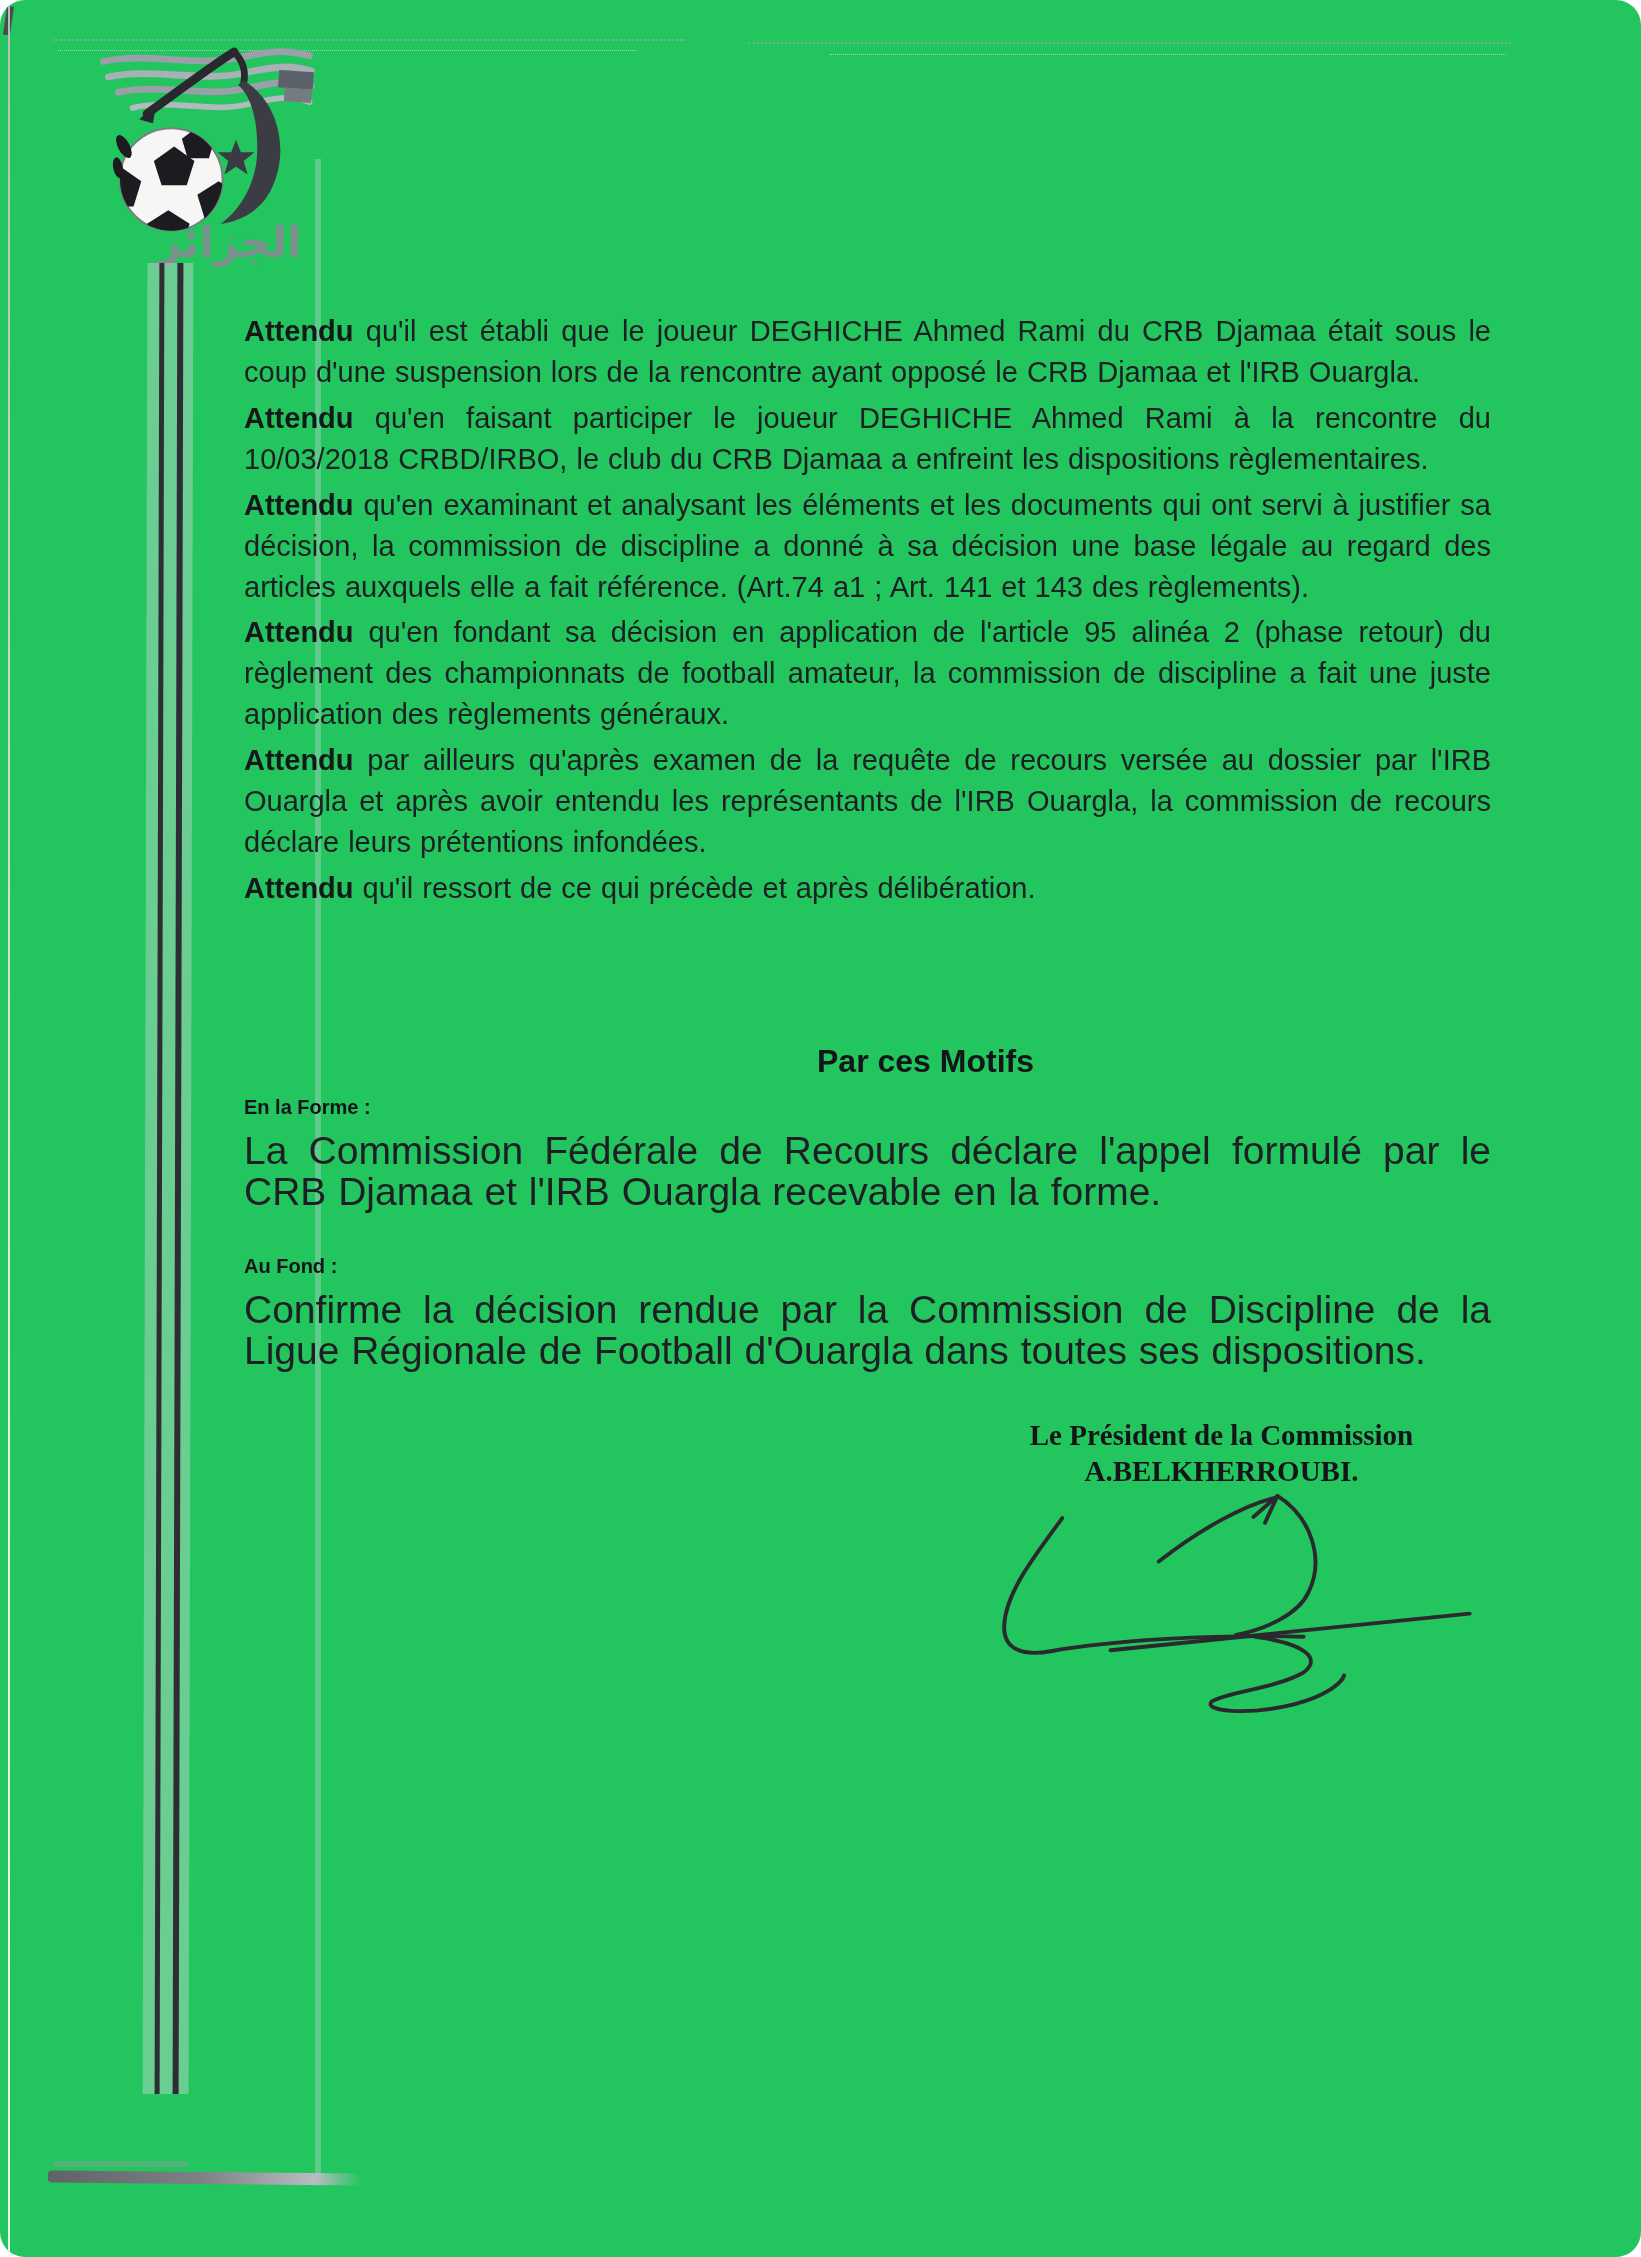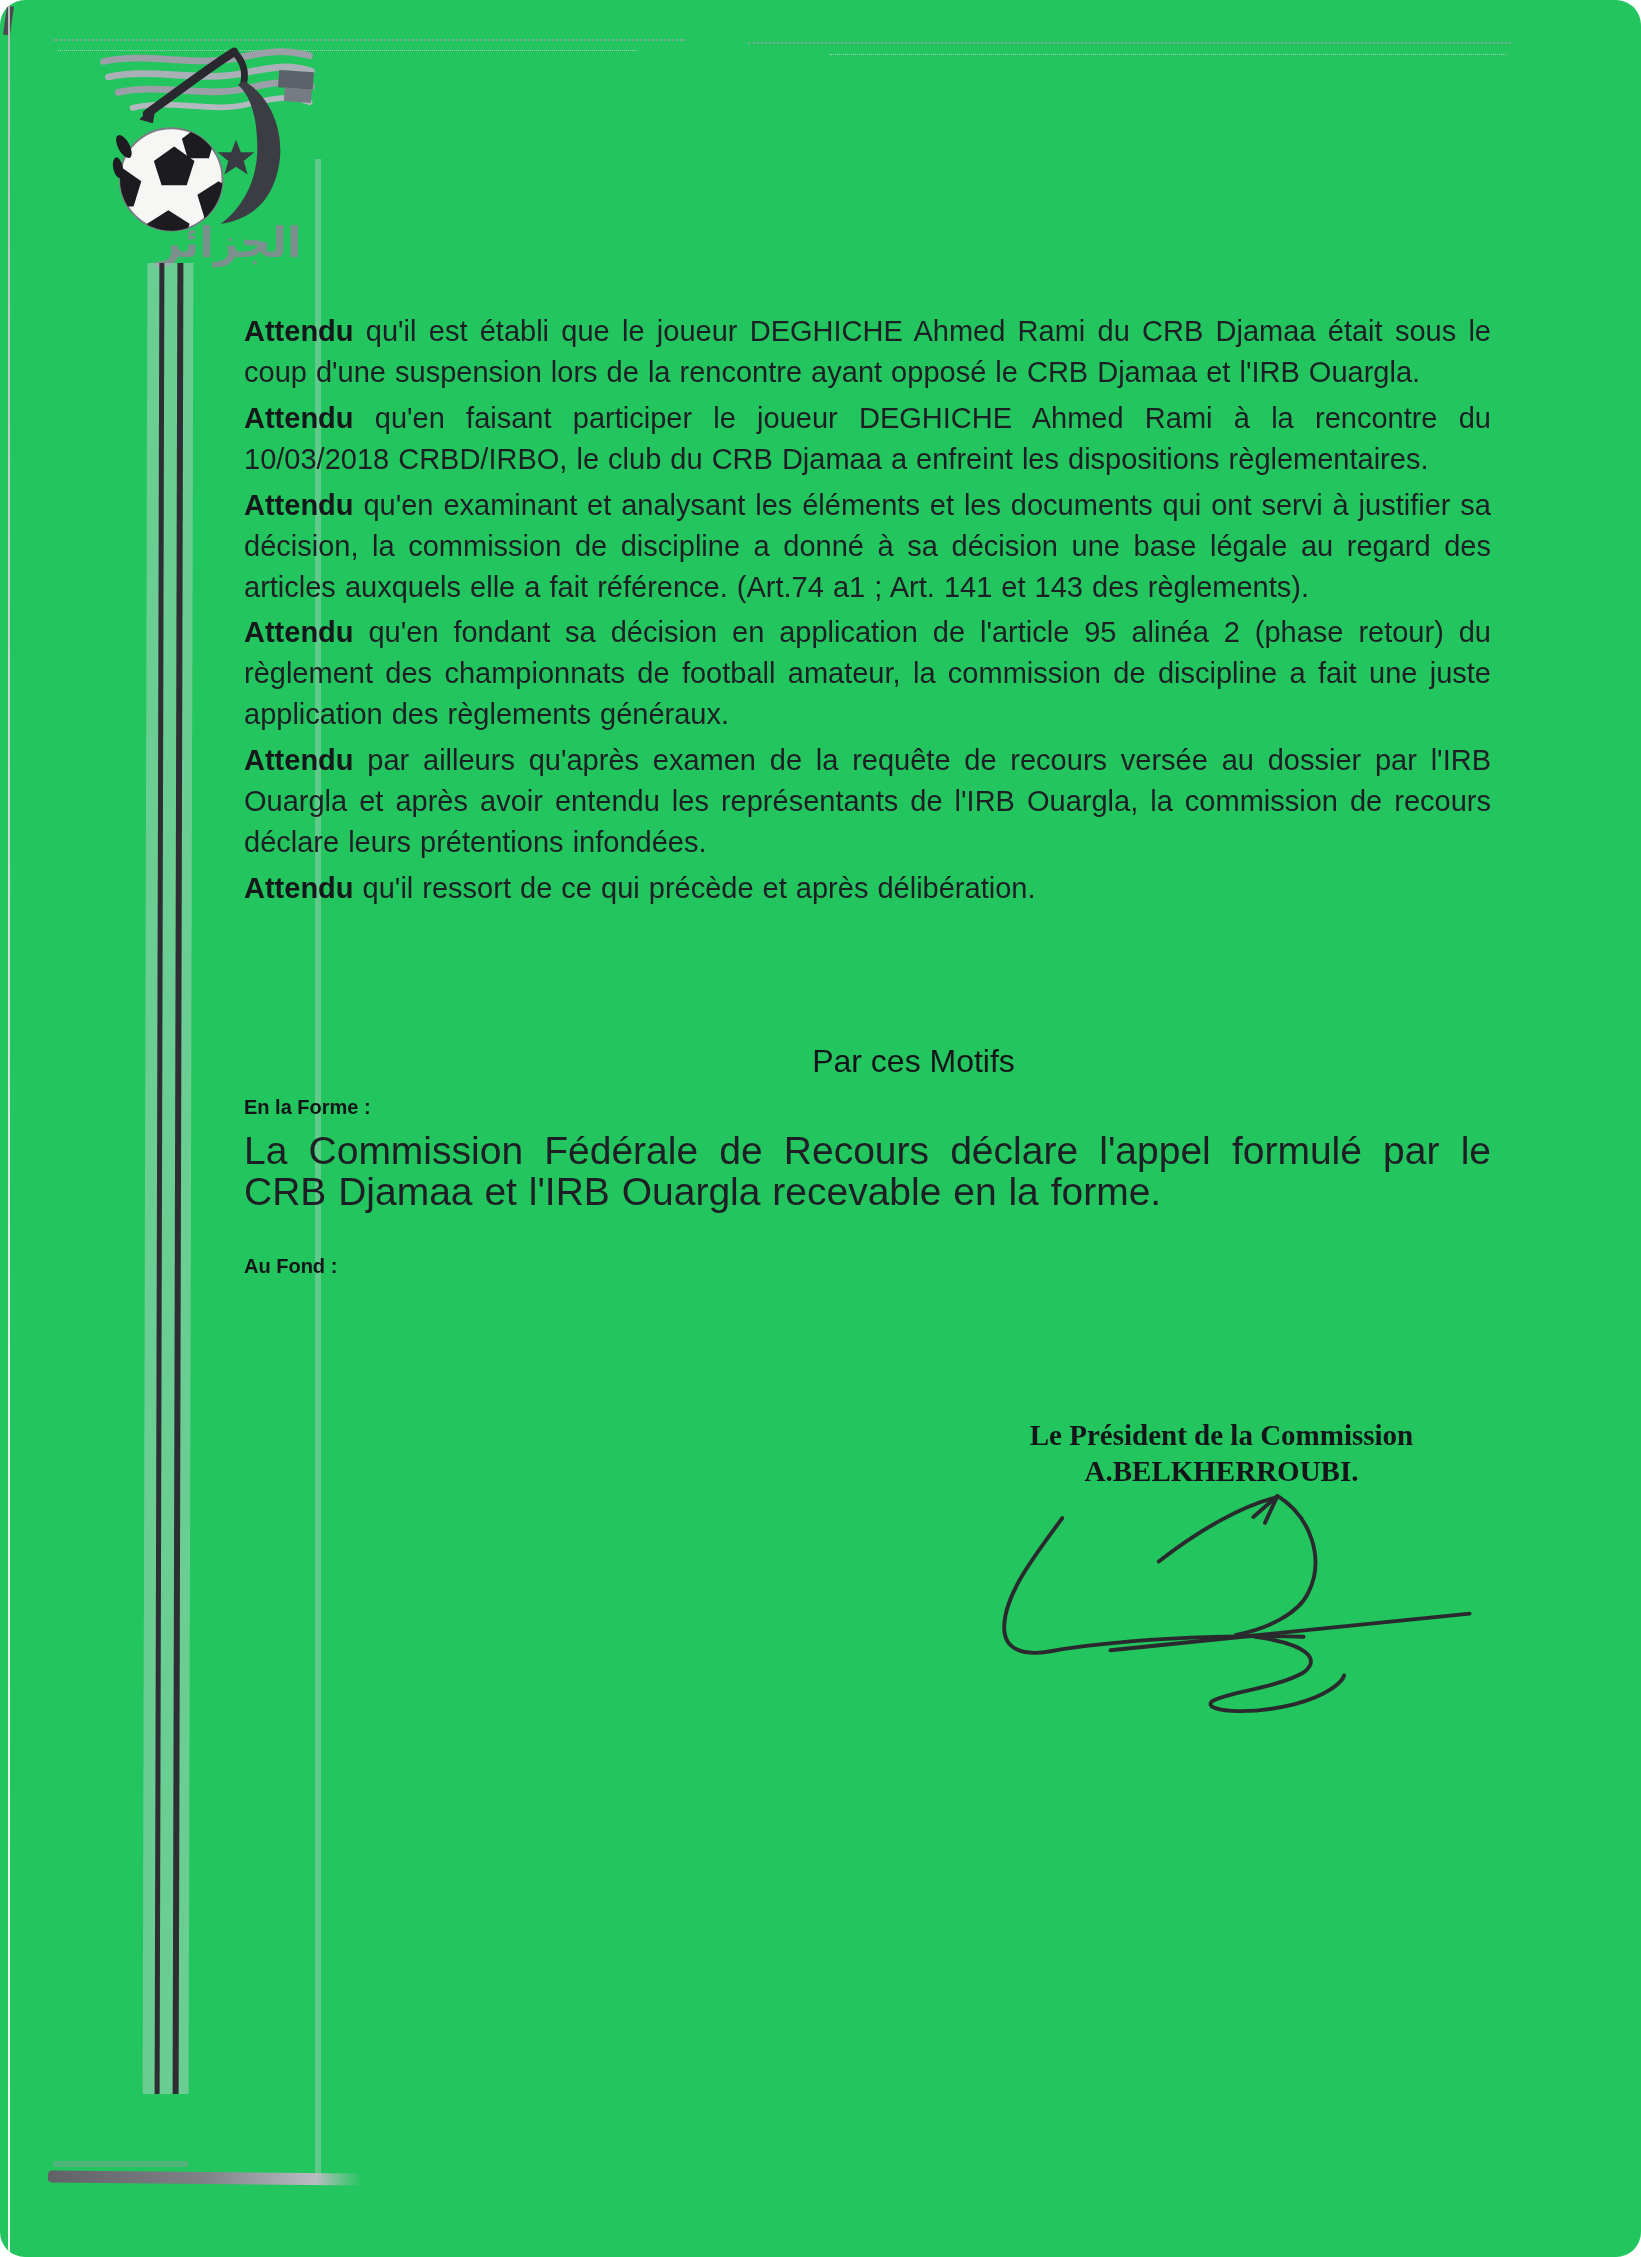--- a/index.html
+++ b/index.html
@@ -25,22 +25,22 @@
   .margin-rule .bar{position:absolute;top:0;width:5.8px;height:100%;background:#2d2d33;}
   .margin-rule .bar.a{left:11.6px;}
   .margin-rule .bar.b{left:30px;}
   
   .logo{position:absolute;left:89px;top:46px;width:237px;height:232px;}
   
   .attendus{position:absolute;left:244px;top:311px;width:1247px;}
   .attendus p{margin:0 0 4.8px 0;font-size:29px;line-height:41px;word-spacing:1px;
     text-align:justify;text-align-last:left;}
   .lead{font-weight:bold;color:#16171b;}
-  .motifs{position:absolute;left:290px;top:1043px;width:1247px;text-align:center;
-    font-weight:normal;font-size:32px;color:#141519;}
+  .motifs{position:absolute;left:302px;top:1043px;width:1247px;text-align:center;
+    font-weight:bold;font-size:32px;color:#141519;}
   .section{position:absolute;left:244px;width:1247px;}
   .section.forme{top:1087px;}
   .section.fond{top:1246px;}
   .section .title{font-weight:bold;font-size:20px;line-height:41px;color:#141519;margin:0 0 1.9px 0;}
   .section .body{font-size:39px;line-height:41px;word-spacing:1px;margin:0;
     text-align:justify;text-align-last:left;}
   .sig-text{position:absolute;left:985px;top:1417px;width:473px;text-align:center;
     font-weight:bold;font-size:29px;line-height:36px;color:#141519;font-family:Liberation Serif, serif;}
   .sig-svg{position:absolute;left:985px;top:1484px;width:502px;height:237px;}
 </style>
@@ -118,20 +118,21 @@
 
   <div class="motifs">Par ces Motifs</div>
 
   <div class="section forme">
     <p class="title">En la Forme :</p>
     <p class="body">La Commission Fédérale de Recours déclare l'appel formulé par le CRB Djamaa et l'IRB Ouargla recevable en la forme.</p>
   </div>
 
   <div class="section fond">
     <p class="title">Au Fond :</p>
+    <p class="body">Confirme la décision rendue par la Commission de Discipline de la Ligue Régionale de Football d'Ouargla dans toutes ses dispositions.</p>
   </div>
 
   <div class="sig-text">
     <div>Le Président de la Commission</div>
     <div>A.BELKHERROUBI.</div>
   </div>
 
   <svg class="sig-svg" viewBox="0 0 520 245" aria-hidden="true">
     <g fill="none" stroke="#2a2a2e" stroke-width="4" stroke-linecap="round">
 

